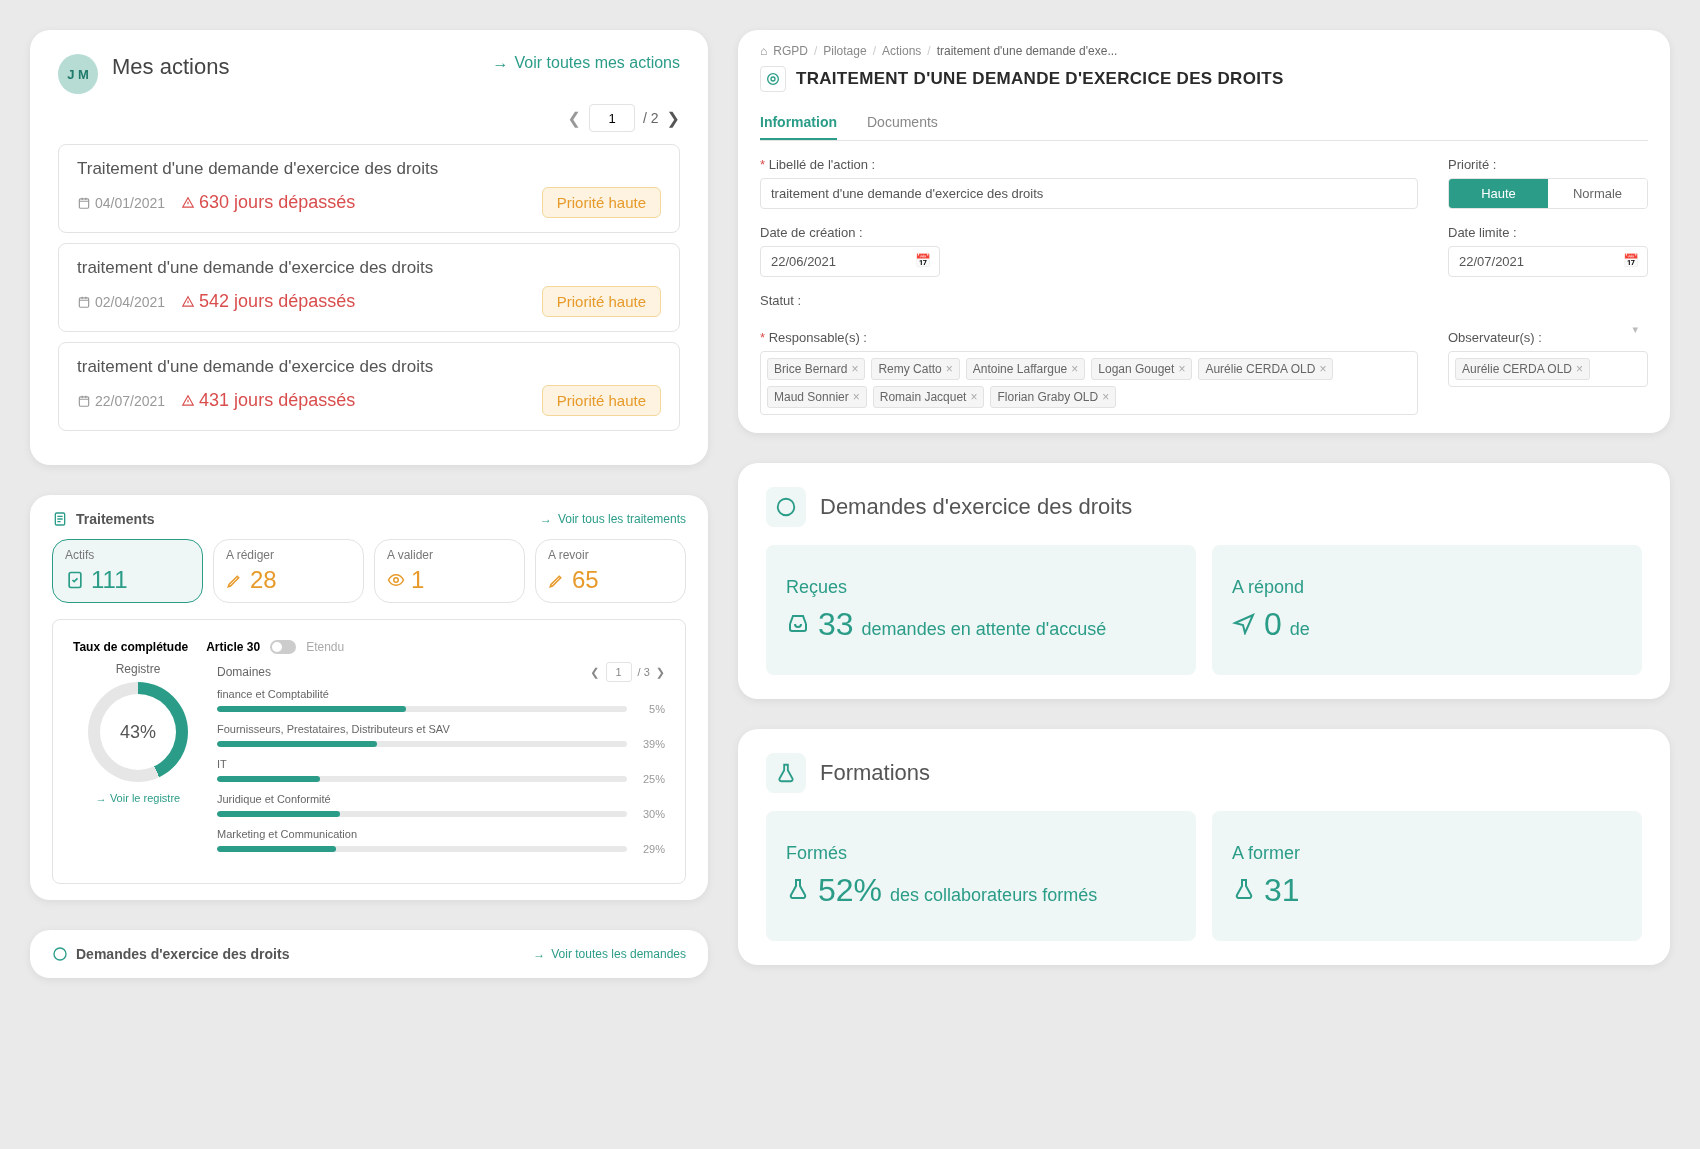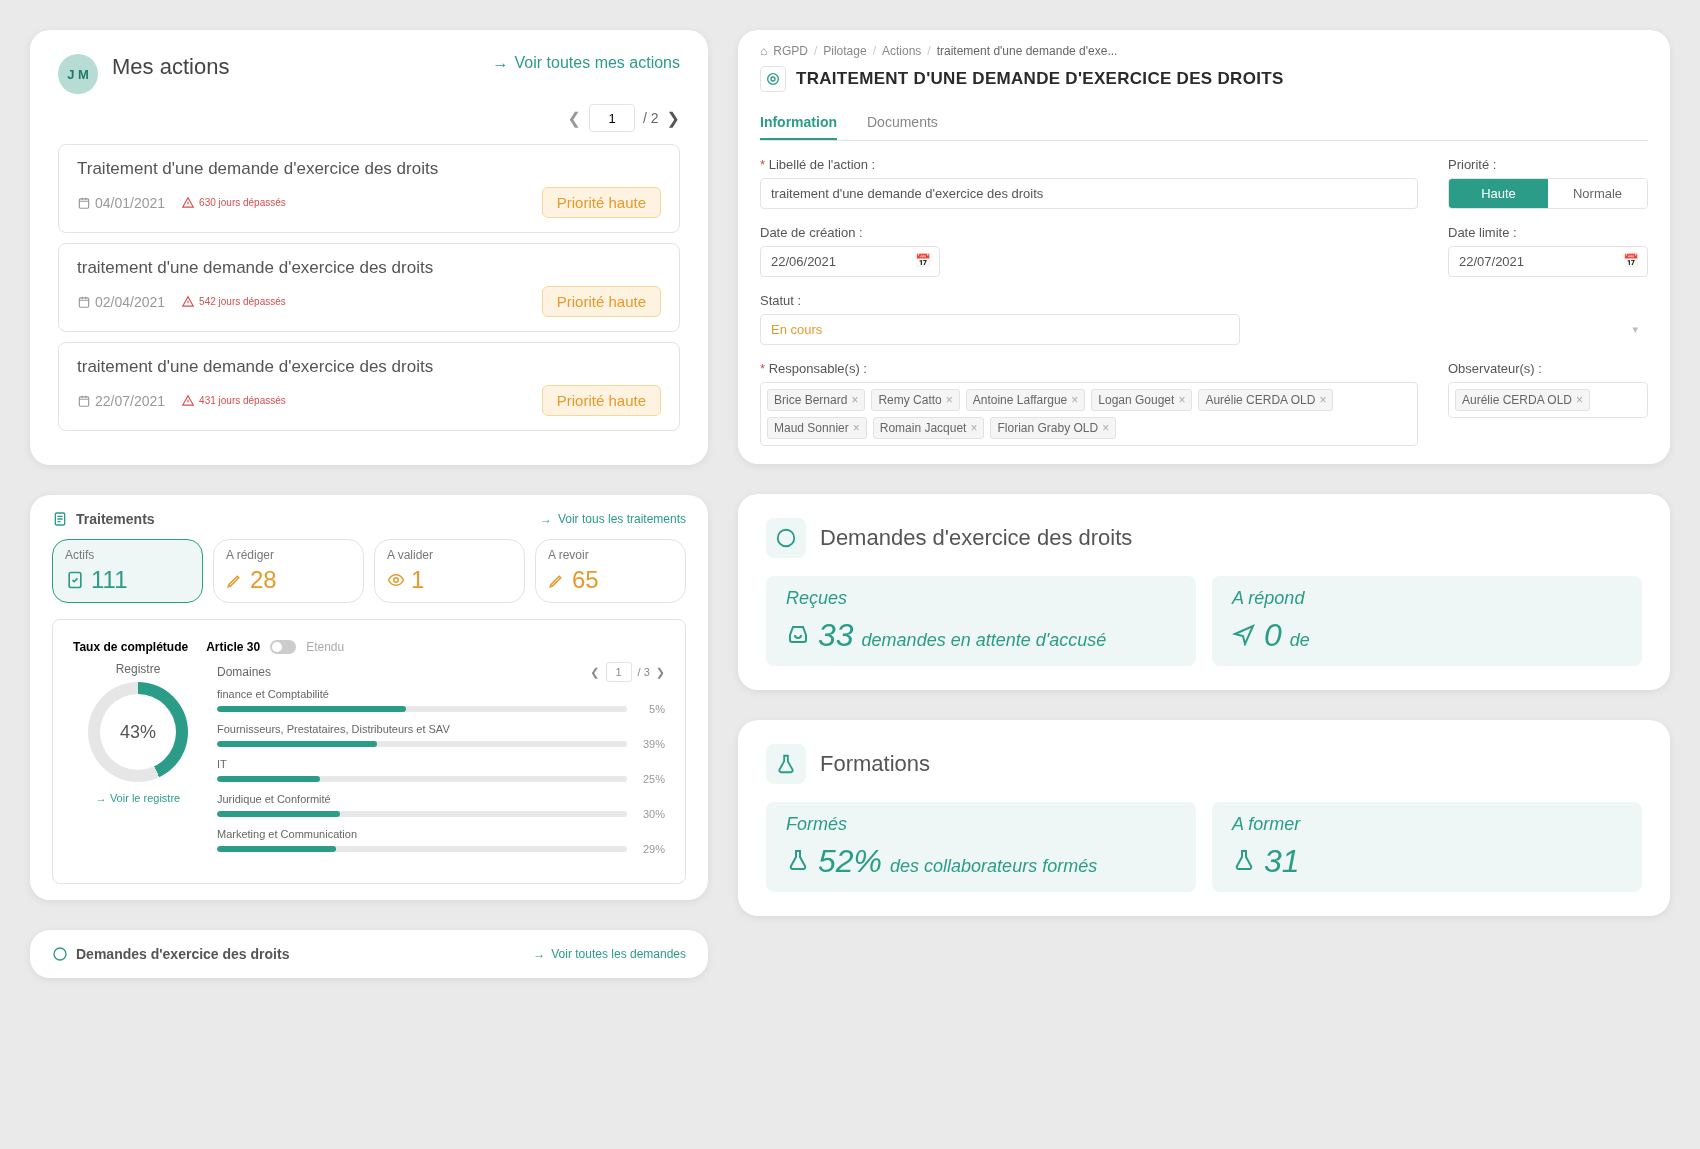--- a/index.html
+++ b/index.html
@@ -30,21 +30,21 @@
   .link-green{color:var(--teal);font-size:16px;display:flex;align-items:center;gap:6px;cursor:pointer;}
   .link-green.sm{font-size:12px;}
   .pager{display:flex;align-items:center;justify-content:flex-end;gap:8px;margin-bottom:12px;}
   .pager .chev{color:var(--grey-mid);font-size:16px;cursor:pointer;}
   .pager .pagebox{border:1px solid var(--border);border-radius:4px;width:46px;height:28px;display:flex;align-items:center;justify-content:center;font-size:13px;}
   .pager .total{color:#666;font-size:14px;}
   .action-item{border:1px solid var(--border);border-radius:8px;padding:14px 18px;margin-bottom:10px;}
   .action-title{color:#555;font-size:17px;margin-bottom:8px;}
   .action-row{display:flex;align-items:center;gap:16px;}
   .muted{color:var(--grey-mid);font-size:14px;display:flex;align-items:center;gap:4px;}
-  .overdue{color:var(--red);font-size:10px;display:flex;align-items:center;gap:4px;}
+  .overdue{color:var(--red);font-size:18px;display:flex;align-items:center;gap:4px;}
   .spacer{flex:1;}
   .prio-badge{background:var(--orange-bg);border:1px solid #f3d79b;border-radius:6px;color:var(--orange);font-size:15px;padding:6px 14px;}
 
   
   .sub-head{display:flex;align-items:center;margin-bottom:12px;gap:8px;}
   .sub-title{color:#555;font-size:14px;font-weight:600;flex:1;}
   .stat-row{display:flex;gap:10px;margin-bottom:16px;}
   .stat-card{flex:1;border:1px solid var(--border);border-radius:16px;padding:8px 12px;}
   .stat-card.active{border-color:var(--teal);background:var(--teal-pale);}
   .stat-label{font-size:12px;color:#777;margin-bottom:4px;}
@@ -99,21 +99,21 @@
   .select-wrap .chev{position:absolute;right:10px;top:9px;color:#bbb;font-size:11px;}
   .tags{display:flex;flex-wrap:wrap;gap:6px;border:1px solid var(--border);border-radius:4px;padding:6px;min-height:36px;}
   .tag{background:#f5f5f5;border:1px solid #e2e2e2;border-radius:3px;padding:3px 6px;font-size:12px;color:#666;display:flex;align-items:center;gap:4px;}
   .tag .x{color:#aaa;cursor:pointer;}
 
   
   .info-head{display:flex;align-items:center;gap:14px;margin-bottom:18px;}
   .info-icon{width:40px;height:40px;border-radius:8px;background:var(--teal-pale);color:var(--teal);display:flex;align-items:center;justify-content:center;font-size:20px;}
   .info-title{font-size:22px;color:#555;}
   .info-row{display:flex;gap:16px;overflow:hidden;}
-  .info-card{background:var(--teal-pale);border-radius:8px;padding:12px 20px;min-width:430px;font-style:italic;}
+  .info-card{background:var(--teal-pale);border-radius:8px;padding:32px 20px;min-width:430px;}
   .info-card .label{color:var(--teal);font-size:18px;margin-bottom:8px;}
   .info-card .value-line{display:flex;align-items:baseline;gap:8px;color:var(--teal);}
   .info-card .big{font-size:32px;}
   .info-card .desc{font-size:18px;color:var(--teal);}
   svg{display:block;}
 </style>
 </head>
 <body>
 
 <div class="grid">
@@ -379,21 +379,20 @@
             <input class="input" value="22/07/2021" style="">
             <span class="cal">📅</span>
           </div>
         </div>
       </div>
 
       <div class="form-row">
         <div class="form-col">
           <label class="form-label">Statut :</label>
           <div class="select-wrap">
-            <div class="select">En cours</div>
             <span class="chev">▾</span>
           </div>
         </div>
       </div>
 
       <div class="form-row" style="margin-bottom:0">
         <div class="form-col">
           <label class="form-label req">Responsable(s) :</label>
           <div class="tags" id="responsables">
               <span class="tag">Brice Bernard <span class="x">×</span></span>

